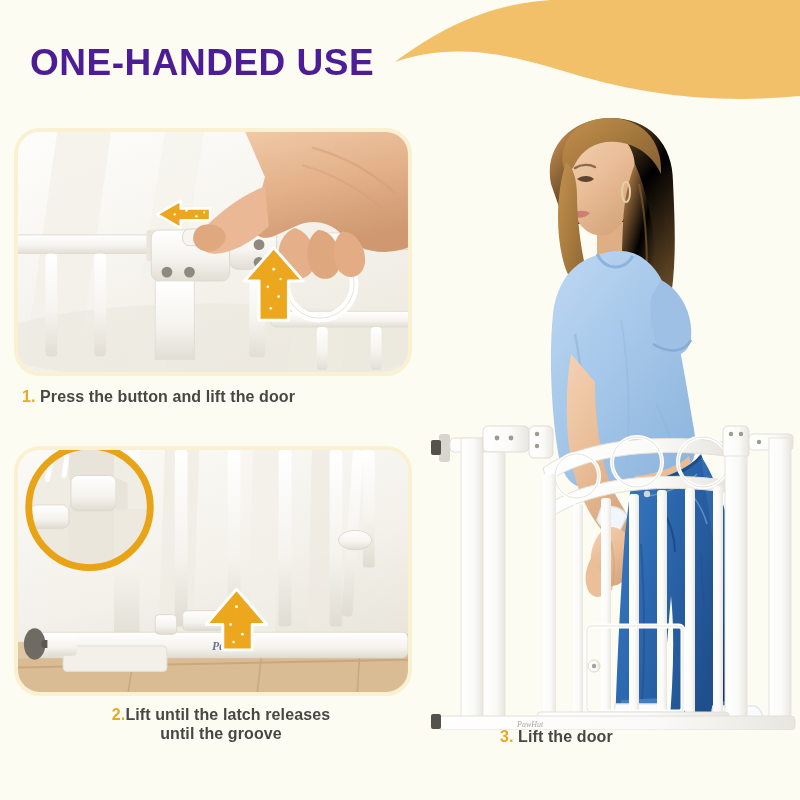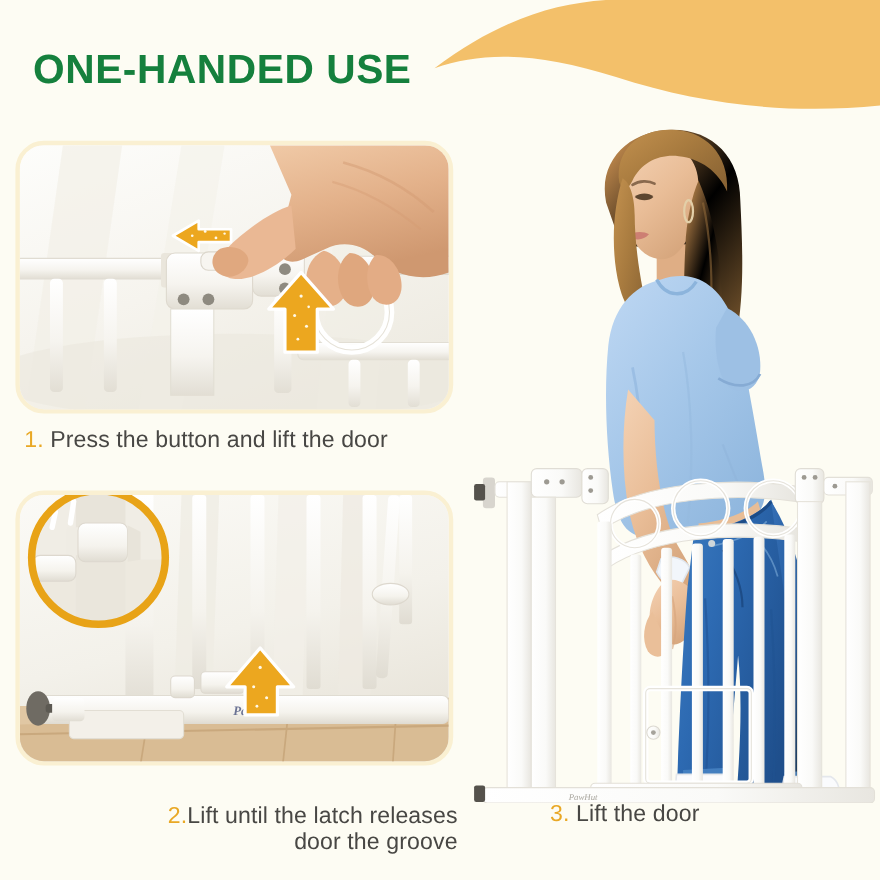--- a/index.html
+++ b/index.html
@@ -11,21 +11,21 @@
     position:relative;
   }
   #stage { position:absolute; inset:0; width:800px; height:800px; overflow:hidden; }
 
   
   .wave { position:absolute; top:0; left:0; width:800px; height:130px; }
 
   
   .title {
     position:absolute; left:30px; top:42px; width:440px;
-    color:#15803d;
+    color:#4c1d95;
     font-size:37px; font-weight:bold; line-height:1.16;
     letter-spacing:0.5px;
   }
 
   
   .panel {
     position:absolute;
     border:4px solid #faf0d2;
     border-radius:26px;
     background:#fbf8f0;
@@ -35,26 +35,26 @@
   #panel2 { left:14px; top:446px; width:398px; height:250px; }
   #panel3 { left:425px; top:104px; width:372px; height:626px;
             border:none; border-radius:0; background:transparent; }
 
   .photo { position:absolute; inset:0; }
 
   
   .caption {
     position:absolute;
     color:#484744;
-    font-size:21px; font-weight:normal;
+    font-size:16px; font-weight:bold;
     letter-spacing:0.1px;
   }
   .caption .num { color:#e9a825; }
   #cap1 { left:22px; top:388px; width:460px; }
-  #cap2 { left:26px; top:730px; width:390px; text-align:right; line-height:1.16; }
+  #cap2 { left:26px; top:706px; width:390px; text-align:center; line-height:1.16; }
   #cap3 { left:500px; top:728px; width:290px; }
 </style>
 </head>
 <body>
 
 <div id="stage">
 
   <svg class="wave" viewBox="0 0 800 130" preserveAspectRatio="none">
     <path d="M 395 62 C 470 6 530 -4 600 0 L 800 0 L 800 96
              C 720 104 640 96 560 70
@@ -256,21 +256,21 @@
         </g>
         <circle cx="73" cy="58" r="62" fill="none" stroke="#e8a317" stroke-width="7"></circle>
       </g>
     </svg>
   </div>
 
   <div class="caption" id="cap2">
     <div>
       <span class="num">2.</span><span>Lift until the latch releases</span>
     </div>
-    <div>door the groove</div>
+    <div>until the groove</div>
   </div>
 
   <div class="panel" id="panel3">
     <svg class="photo" viewBox="0 0 372 626" preserveAspectRatio="none">
       <defs>
         <linearGradient id="hairG" x1="0.2" y1="0" x2="0.9" y2="1">
           <stop offset="0%" stop-color="#b9844a"></stop>
           <stop offset="45%" stop-color="#a0六6d3b"></stop>
           <stop offset="100%" stop-color="#8c6536"></stop>
         </linearGradient>

